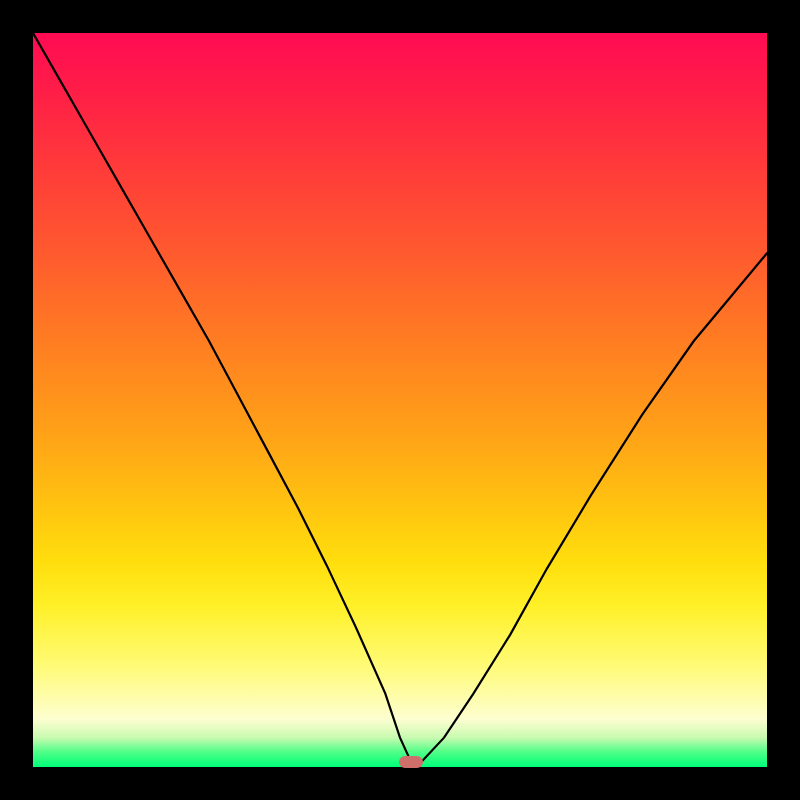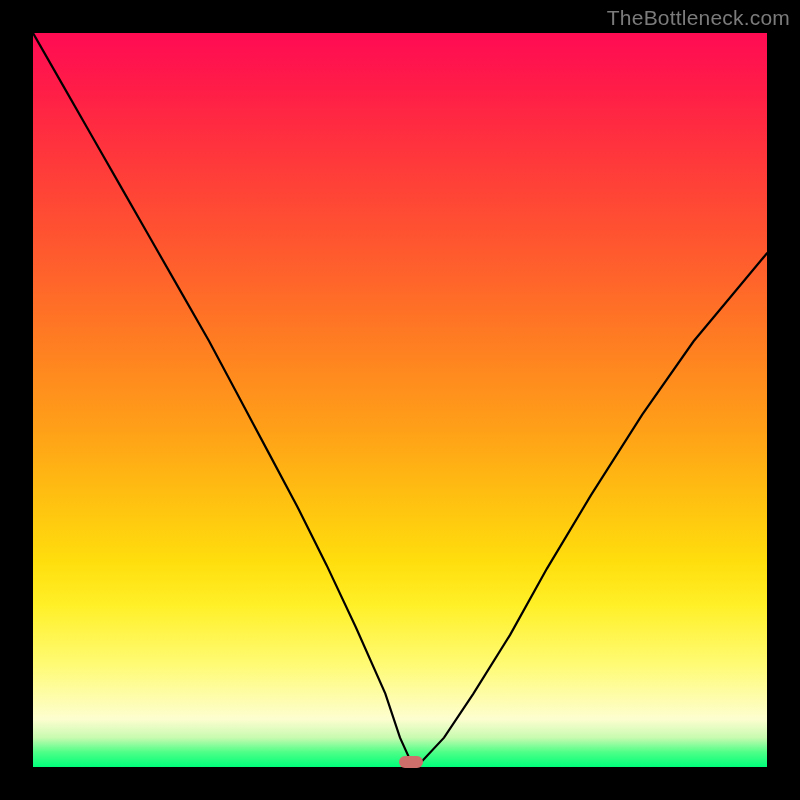--- a/index.html
+++ b/index.html
@@ -71,20 +71,19 @@
     font-weight: 500;
     color: #7b7b7b;
     letter-spacing: 0.2px;
     user-select: none;
   }
 </style>
 </head>
 <body>
 
 <div class="frame">
-  <div class="watermark">TheBottleneck.com</div>
   <div class="plot-area">
     <svg class="curve-svg" viewBox="0 0 734 734" preserveAspectRatio="none">
       <path id="curve-path" class="curve-path" d="M0.00 0.00 L29.36 51.38 L58.72 102.76 L88.08 154.14 L117.44 205.52 L146.80 256.90 L176.16 308.28 L205.52 363.33 L234.88 418.38 L264.24 473.43 L293.60 532.15 L322.96 594.54 L352.32 660.60 L367.00 704.64 L378.01 728.86 L389.02 728.13 L411.04 704.64 L440.40 660.60 L477.10 601.88 L513.80 535.82 L557.84 462.42 L609.22 381.68 L660.60 308.28 L697.30 264.24 L734.00 220.20"></path>
     </svg>
     <div id="marker" class="marker" style="left: 378.01px; top: 728.862px; background: rgb(207, 111, 108);"></div>
   </div>
 </div>
 
 </body></html>

